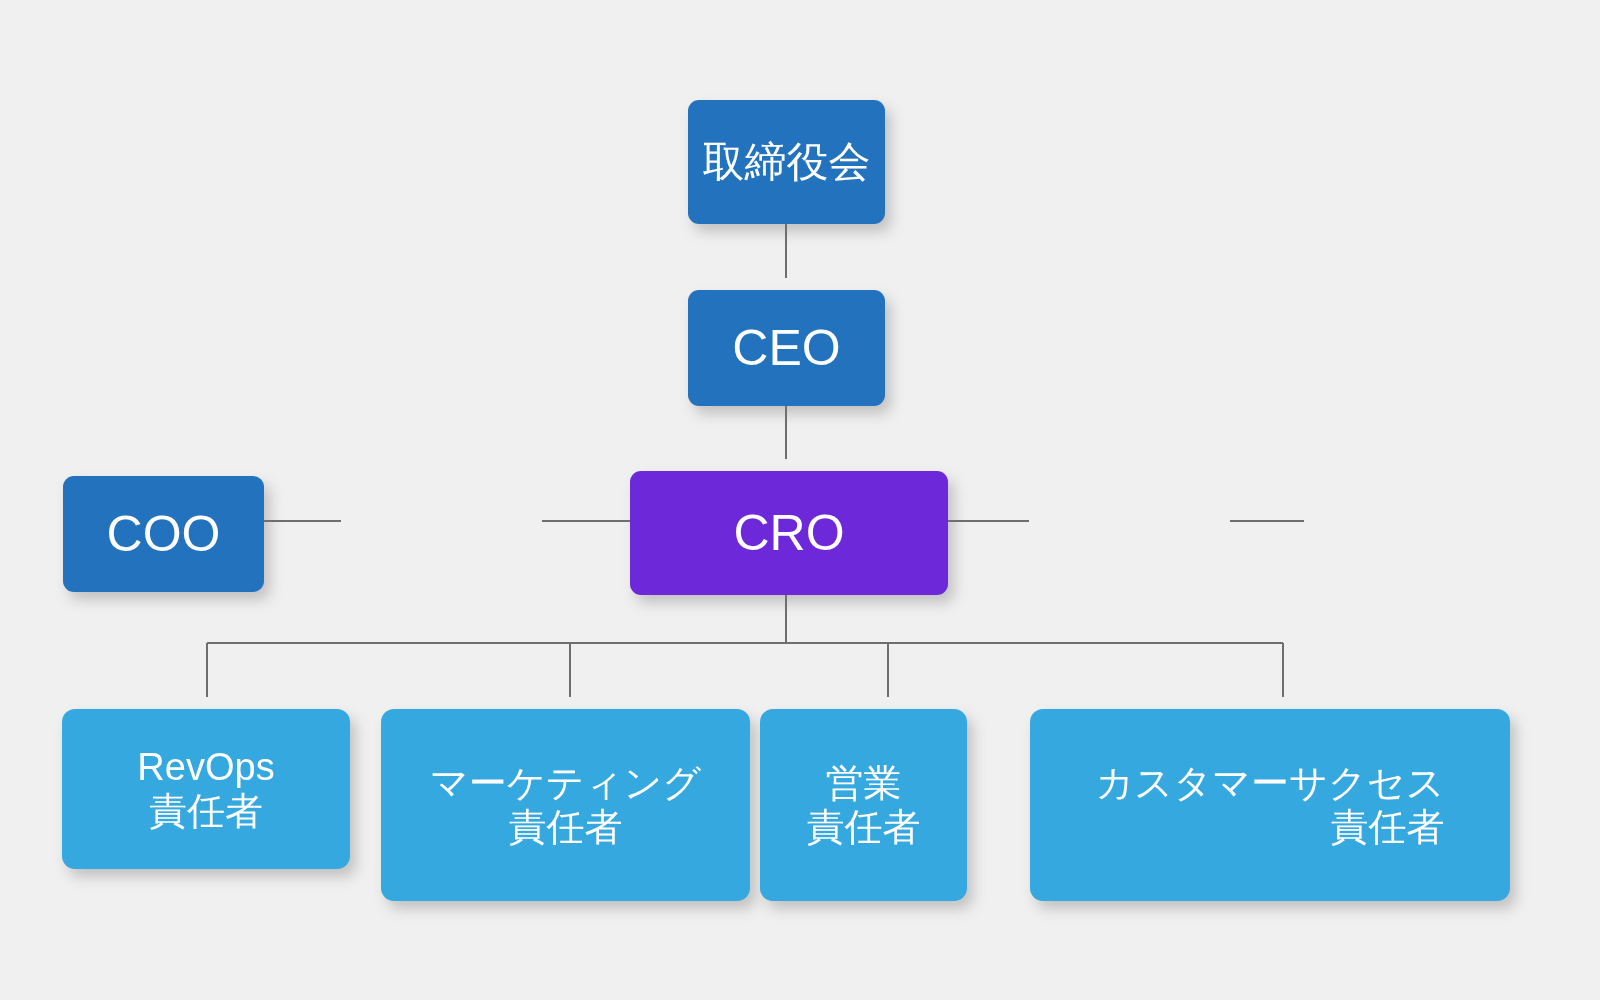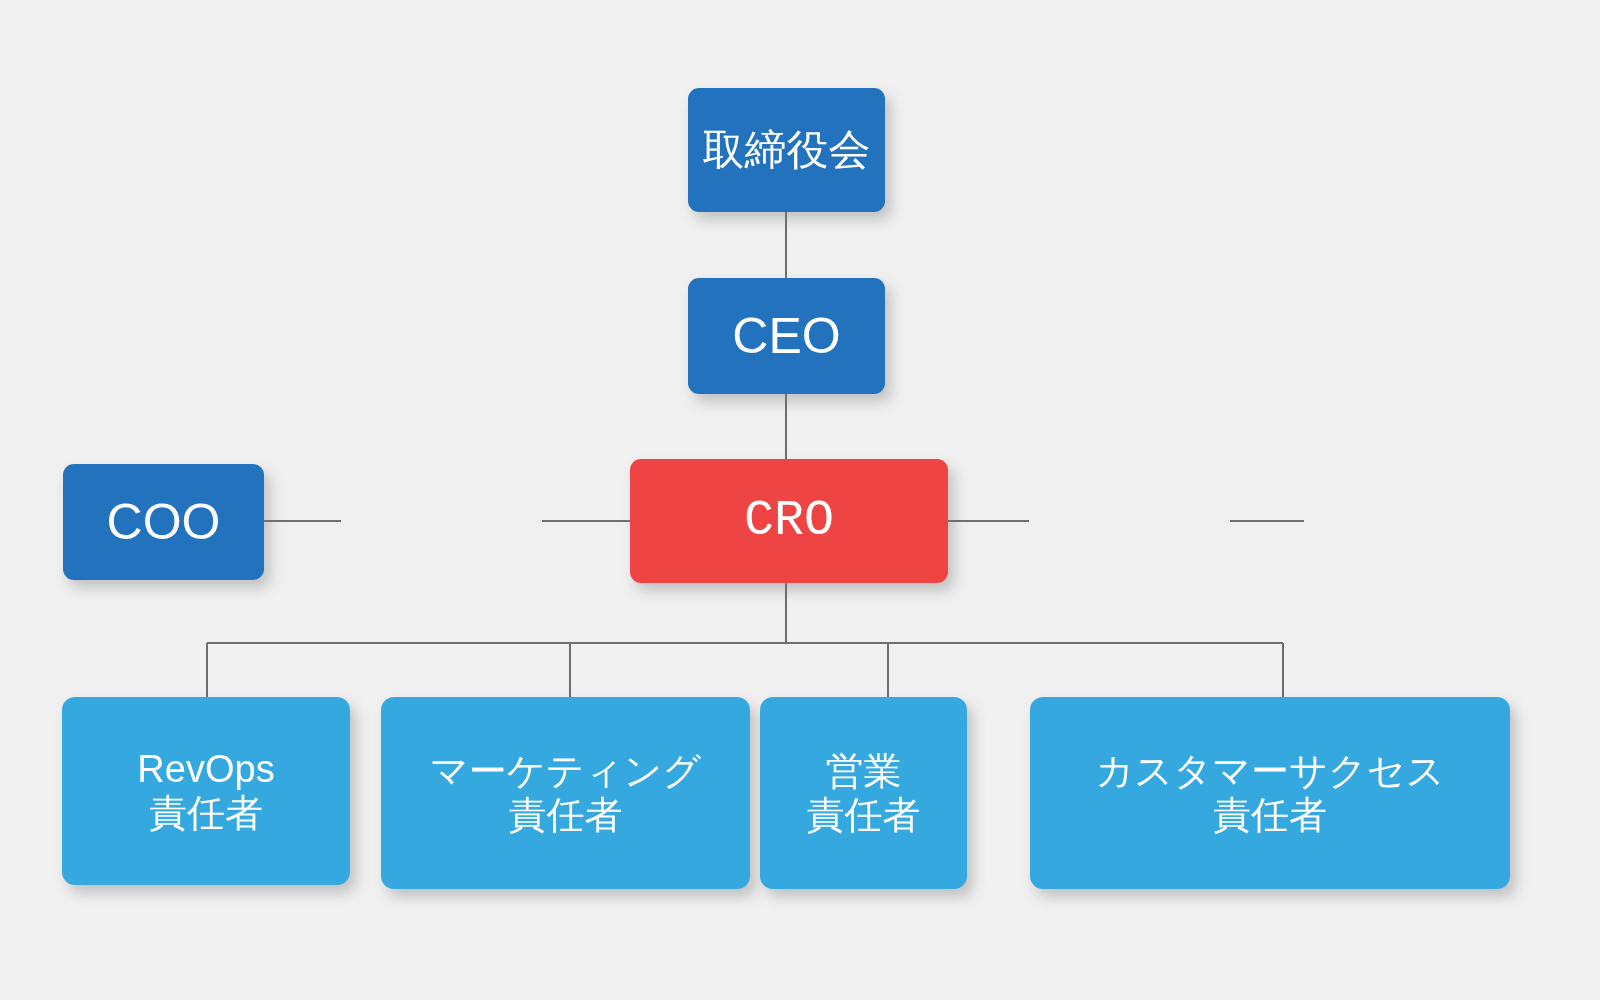--- a/index.html
+++ b/index.html
@@ -39,31 +39,31 @@
     align-items: center;
     justify-content: center;
     text-align: center;
     border-radius: 11px;
     color: #ffffff;
     box-sizing: border-box;
     box-shadow: 6px 8px 13px rgba(120, 120, 120, 0.38);
     line-height: 1.17;
     padding: 20px 8px;
     white-space: pre-line;
+    margin-top: 12px;
   }
 
   .node.lvl-board,
   .node.lvl-ceo,
   .node.lvl-csuite {
     background: #2272bd;
   }
 
   .node.accent {
-    background: #ef4444;
-    font-family: Liberation Mono, monospace;
+    background: #6d28d9;
   }
 
   .node.lvl-lead {
     background: #35a8e0;
     border-radius: 13px;
   }
 
   
   .node.lvl-board { font-size: 42px; }
   .node.lvl-ceo   { font-size: 50px; }
@@ -73,24 +73,24 @@
   
   #n-board   { left: 688px;  top: 88px;  width: 197px; height: 124px; }
   #n-ceo     { left: 688px;  top: 278px; width: 197px; height: 116px; }
 
   #n-coo     { left: 63px;   top: 464px; width: 201px; height: 116px; }
   #n-cfo     { left: 341px;  top: 464px; width: 201px; height: 116px; }
   #n-cro     { left: 630px;  top: 459px; width: 318px; height: 124px; }
   #n-cio     { left: 1029px; top: 459px; width: 201px; height: 124px; }
   #n-chro    { left: 1304px; top: 459px; width: 201px; height: 124px; }
 
-  #n-revops  { left: 62px;   top: 697px; width: 288px; height: 188px; }
+  #n-revops  { left: 62px;   top: 697px; width: 288px; height: 160px; }
   #n-mktg    { left: 381px;  top: 697px; width: 369px; height: 192px; }
   #n-sales   { left: 760px;  top: 697px; width: 207px; height: 192px; }
-  #n-cs      { left: 1030px; top: 697px; width: 480px; height: 192px; }
+  #n-cs      { left: 1030px; top: 697px; width: 480px; height: 192px; text-align: right; }
 </style>
 </head>
 <body>
 
 <div id="chart">
 
   <svg id="connectors" viewBox="0 0 1600 1000" width="1600" height="1000">
     <g stroke="#6e6e6e" stroke-width="2" fill="none" shape-rendering="crispEdges">
 
       <line x1="786" y1="212" x2="786" y2="278"></line>

